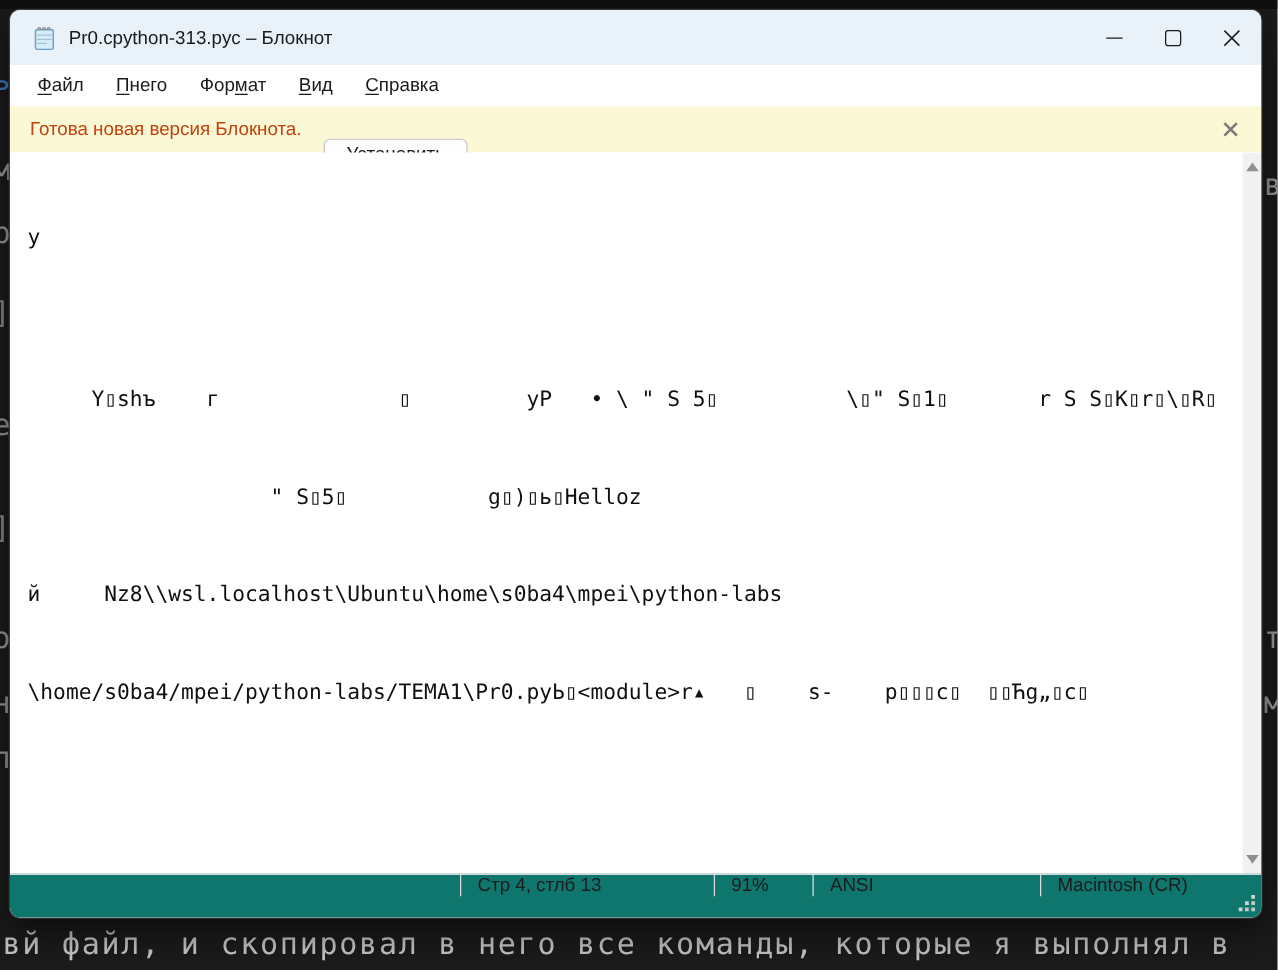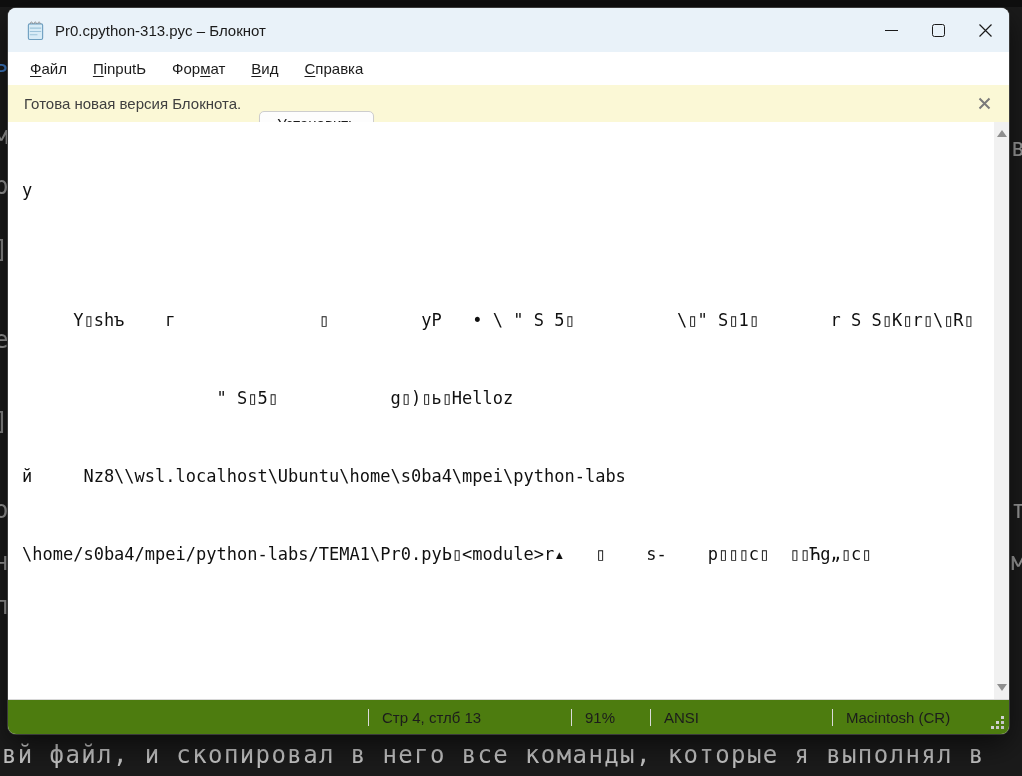--- a/index.html
+++ b/index.html
@@ -52,21 +52,21 @@
     height:33px;flex:0 0 33px;background:#ffffff;
     display:flex;align-items:center;padding-left:9px;font-size:15px;color:#1b1b1b;
   }
   .menu-item{padding:4px 13px;text-align:right;}
   .menu-item .key{text-decoration:underline;text-underline-offset:2px;}
   
   .notifbar{
     height:37px;flex:0 0 37px;background:#fbf8d6;
     display:flex;align-items:center;padding:0 16px 0 16px;
   }
-  .notif-msg{font-size:15px;color:#404040;}
+  .notif-msg{font-size:15px;color:#c2410c;}
   .install-btn{
     margin-left:18px;background:#fdfdfd;border:1px solid #cdcdcd;border-radius:5px;
     font-size:15px;color:#1b1b1b;padding:3px 17px 5px 17px;
     font-family:"Liberation Sans", sans-serif;
     box-shadow:0 1px 1px rgba(0,0,0,.05);
     margin-top:42px;
   }
   .notif-close{margin-left:auto;width:18px;height:18px;display:flex;align-items:center;justify-content:center;}
   
   .content{
@@ -78,22 +78,22 @@
     font-size:17px;line-height:26px;color:#101010;white-space:pre;
   }
   .scrollbar{
     position:absolute;right:0;top:0;bottom:0;width:15px;background:#f1f1f1;
   }
   .sb-arrow{position:absolute;left:50%;transform:translateX(-50%);width:0;height:0;}
   .sb-up{top:8px;border-left:5.5px solid transparent;border-right:5.5px solid transparent;border-bottom:7px solid #8f8f8f;}
   .sb-down{bottom:8px;border-left:5.5px solid transparent;border-right:5.5px solid transparent;border-top:7px solid #8f8f8f;}
   
   .statusbar{
-    height:34px;flex:0 0 34px;background:#4d7c0f;border-top:1px solid #d8d8d8;
-    display:flex;align-items:center;font-size:15px;color:#1c1c1c;position:relative;
+    height:34px;flex:0 0 34px;background:#0f766e;border-top:1px solid #d8d8d8;
+    display:flex;align-items:flex-start;font-size:15px;color:#1c1c1c;position:relative;
   }
   .sb-cell{display:flex;align-items:center;padding-left:13px;border-left:1px solid #dadada;}
   .sb-spacer{flex:1 1 auto;border-left:none;}
   .sb-pos{width:189px;}
   .sb-zoom{width:65px;}
   .sb-eol{width:163px;}
   .sb-enc{width:168px;}
   .grip{
     position:absolute;right:5px;bottom:5px;width:3px;height:3px;background:#c6c6c6;
     box-shadow:-5px 0 #c6c6c6, 0 -5px #c6c6c6, -10px 0 #d2d2d2, -5px -5px #d2d2d2, 0 -10px #d2d2d2;
@@ -139,21 +139,21 @@
       <div class="ctrl-btn">
         <svg class="xsvg" width="15" height="15" viewBox="0 0 15 15">
             <path d="M1.5 1.5 L13.5 13.5 M13.5 1.5 L1.5 13.5" stroke="#1b1b1b" stroke-width="1.2"></path>
           </svg>
       </div>
     </div>
   </div>
 
   <div class="menubar">
     <span class="menu-item"><span></span><span class="key">Ф</span><span>айл</span></span>
-    <span class="menu-item"><span></span><span class="key">П</span><span>inputЬ</span></span>
+    <span class="menu-item"><span></span><span class="key">П</span><span>него</span></span>
     <span class="menu-item"><span>Фор</span><span class="key">м</span><span>ат</span></span>
     <span class="menu-item"><span></span><span class="key">В</span><span>ид</span></span>
     <span class="menu-item"><span></span><span class="key">С</span><span>правка</span></span>
   </div>
 
   <div class="notifbar">
     <span class="notif-msg">Готова новая версия Блокнота.</span>
     <button class="install-btn">Установить</button>
     <div class="notif-close">
       <svg class="xsvg" width="13" height="13" viewBox="0 0 13 13">

